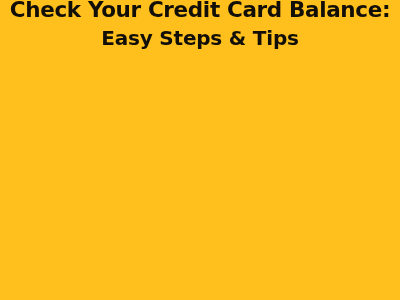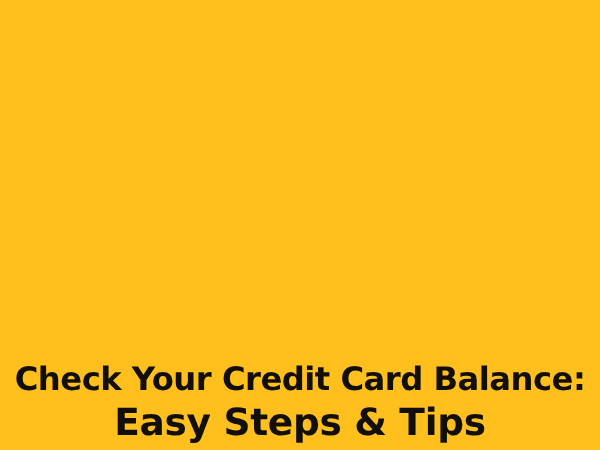--- a/index.html
+++ b/index.html
@@ -14,40 +14,40 @@
     font-family: "DejaVu Sans", "Liberation Sans", sans-serif;
   }
 
   #banner {
     position: relative;
     width: 400px;
     height: 300px;
     box-sizing: border-box;
     background: #FFC01E;
     display: flex;
-    align-items: flex-end;
+    align-items: flex-start;
     justify-content: center;
     overflow: hidden;
   }
 
   #headline-block {
     width: 100%;
     text-align: center;
     padding: 0 8px;
     box-sizing: border-box;
     
     transform: translateY(-4px);
   }
 
   .headline-line {
     display: block;
     color: #120E08;
     font-family: "DejaVu Sans", "Liberation Sans", sans-serif;
     font-weight: 700;
-    font-size: 25px;
+    font-size: 20px;
     line-height: 28px;
     letter-spacing: -0.35px;
     white-space: nowrap;
   }
 
   .headline-line.line-2 {
     letter-spacing: -0.2px;
   }
 </style>
 </head>

